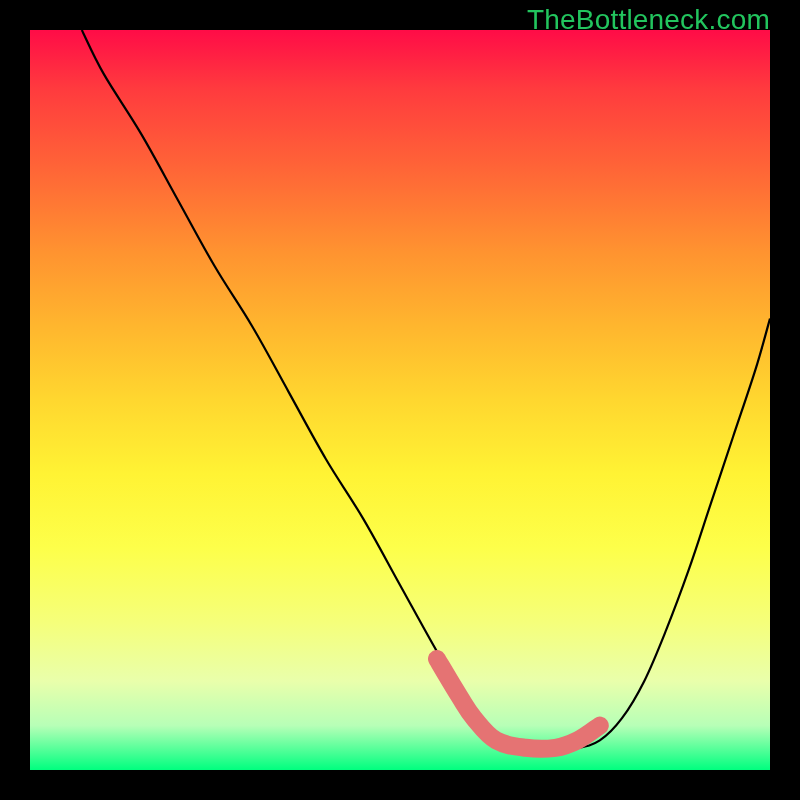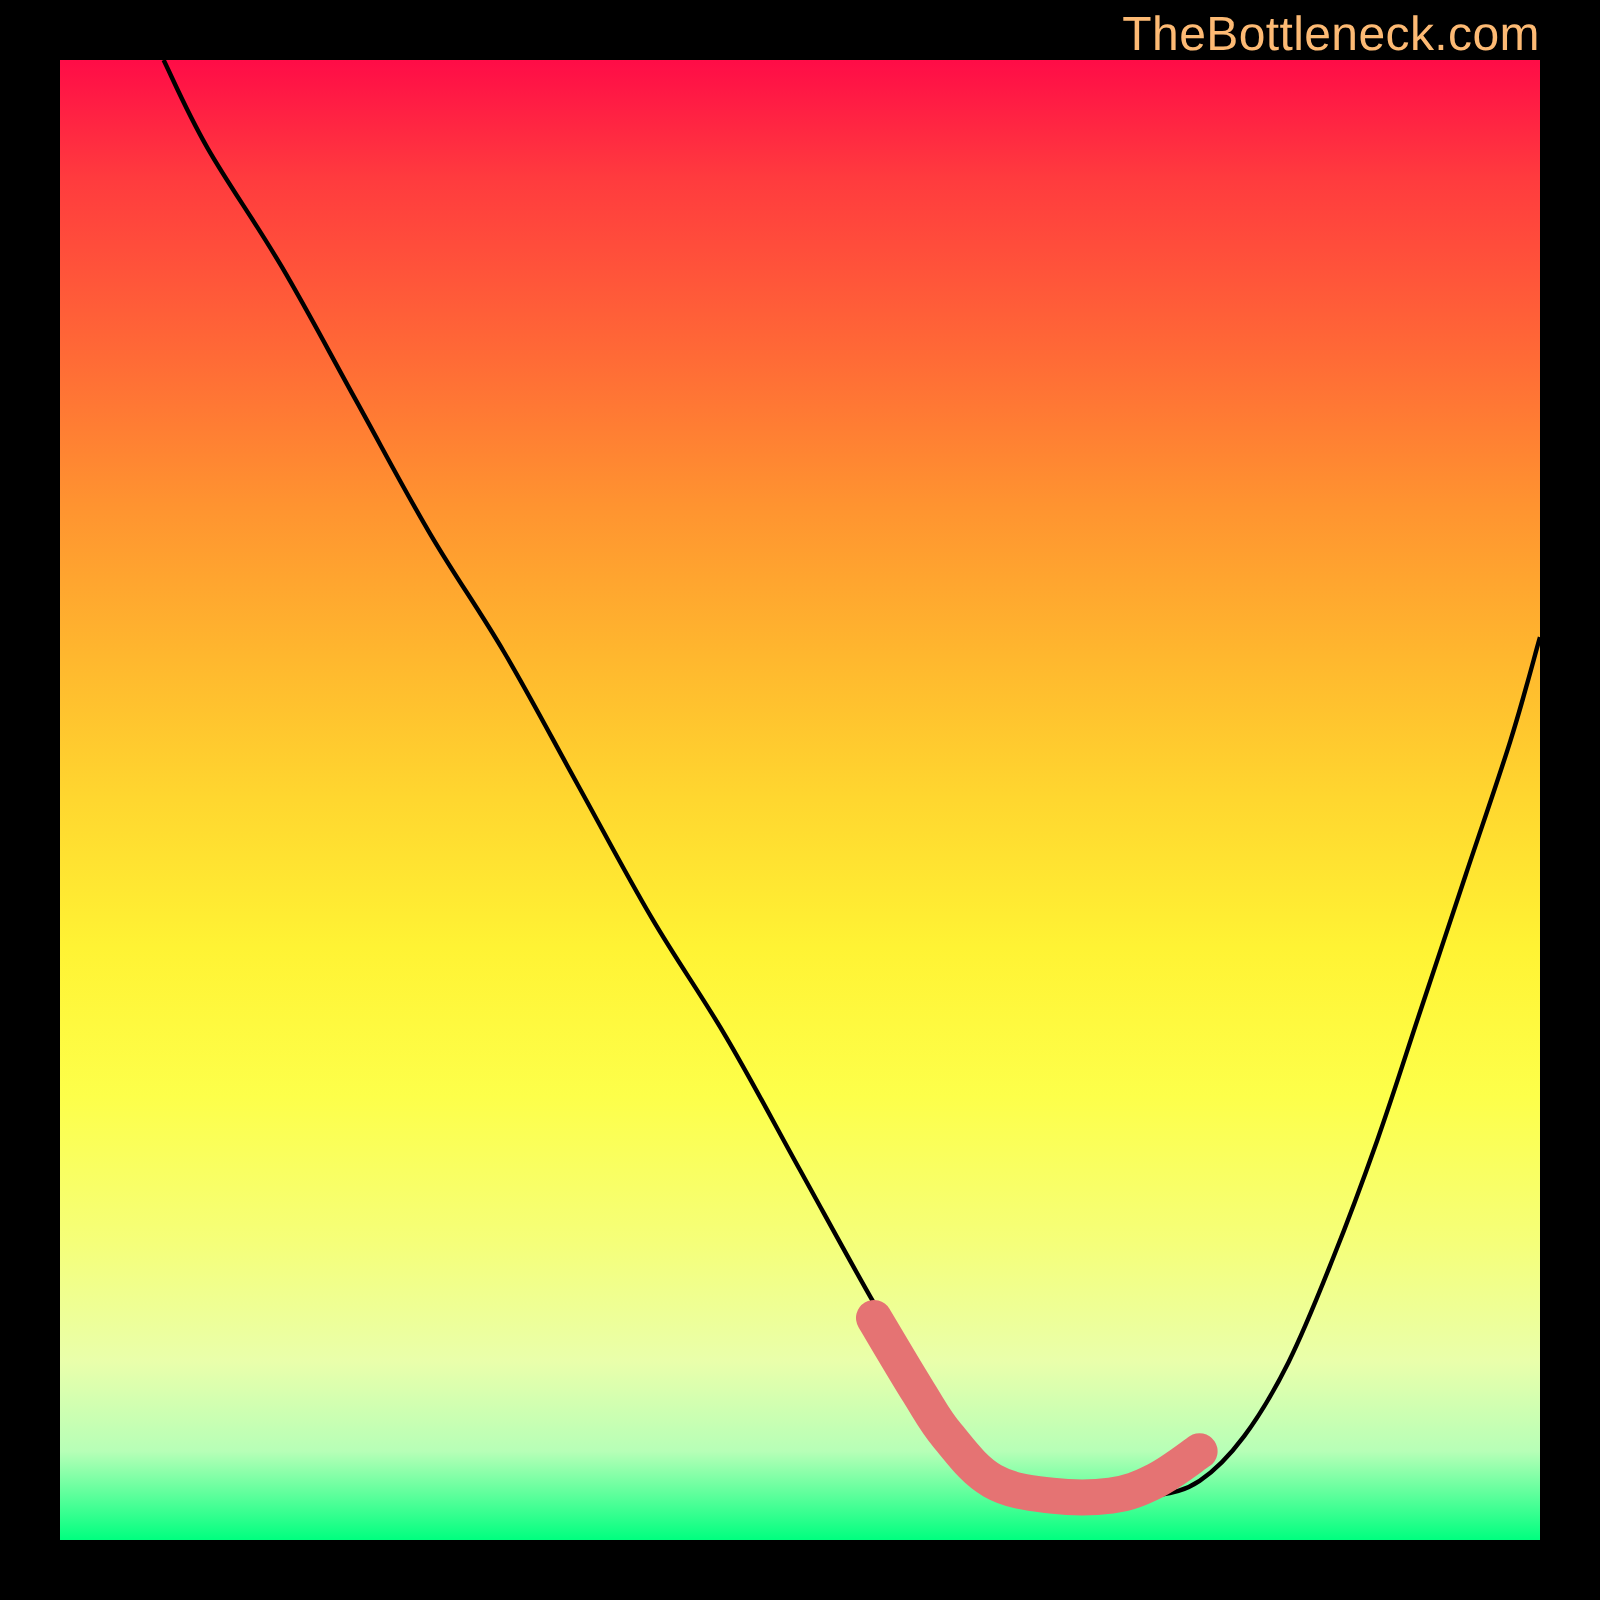--- a/index.html
+++ b/index.html
@@ -23,22 +23,22 @@
       #f5ff7a 80%,
       #e9ffab 88%,
       #b7ffb7 94%,
       #00ff7f 100%
     );
   }
   .watermark {
     position: absolute;
     top: 4px;
     right: 30px;
-    color: #fdba74;
-    font-size: 24px;
+    color: #22c55e;
+    font-size: 28px;
     letter-spacing: 0.2px;
     z-index: 5;
   }
   svg.curve {
     position: absolute;
     left: 0; top: 0;
     width: 740px; height: 740px;
     z-index: 3;
   }
   svg.marker {

